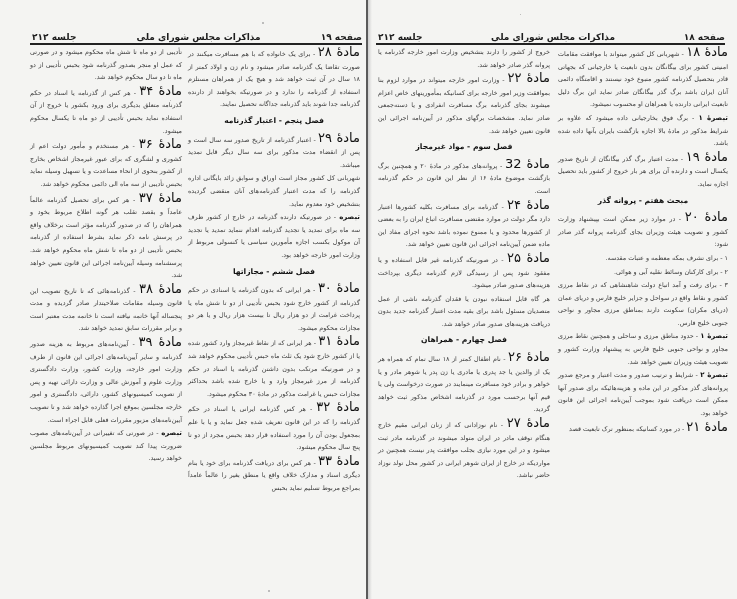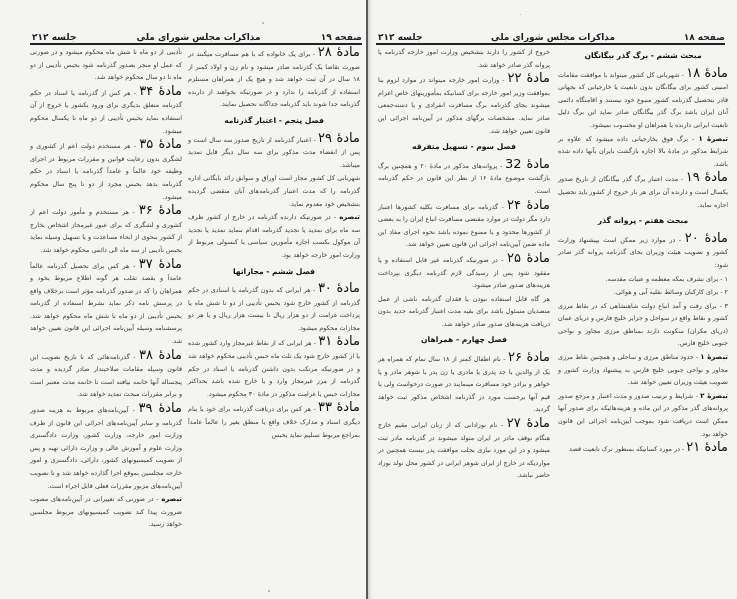--- a/index.html
+++ b/index.html
@@ -69,62 +69,61 @@
     <div class="header-rule"></div>
     <div class="col c1">
         <div class="p"><span class="art">مادهٔ ۲۸</span> <span>- برای یک خانواده که با هم مسافرت میکنند در صورت تقاضا یک گذرنامه صادر میشود و نام زن و اولاد کمتر از ۱۸ سال در آن ثبت خواهد شد و هیچ یک از همراهان مستلزم استفاده از گذرنامه را ندارد و در صورتیکه بخواهند از دارنده گذرنامه جدا شوند باید گذرنامه جداگانه تحصیل نمایند.</span></div>
         <div class="sec">فصل پنجم - اعتبار گذرنامه</div>
         <div class="p"><span class="art">مادهٔ ۲۹</span> <span>- اعتبار گذرنامه از تاریخ صدور سه سال است و پس از انقضاء مدت مذکور برای سه سال دیگر قابل تمدید میباشد.</span></div>
         <div class="p"><span>شهربانی کل کشور مجاز است اوراق و سوابق زائد بایگانی اداره گذرنامه را که مدت اعتبار گذرنامه‌های آنان منقضی گردیده بتشخیص خود معدوم نماید.</span></div>
         <div class="p"><span class="note">تبصره</span> <span>- در صورتیکه دارنده گذرنامه در خارج از کشور ظرف سه ماه برای تمدید یا تجدید گذرنامه اقدام ننماید تمدید یا تجدید آن موکول بکسب اجازه مأمورین سیاسی یا کنسولی مربوط از وزارت امور خارجه خواهد بود.</span></div>
         <div class="sec">فصل ششم - مجازاتها</div>
         <div class="p"><span class="art">مادهٔ ۳۰</span> <span>- هر ایرانی که بدون گذرنامه یا اسنادی در حکم گذرنامه از کشور خارج شود بحبس تأدیبی از دو تا شش ماه یا پرداخت غرامت از دو هزار ریال تا بیست هزار ریال و یا هر دو مجازات محکوم میشود.</span></div>
         <div class="p"><span class="art">مادهٔ ۳۱</span> <span>- هر ایرانی که از نقاط غیرمجاز وارد کشور شده یا از کشور خارج شود یک ثلث ماه حبس تأدیبی محکوم خواهد شد و در صورتیکه مرتکب بدون داشتن گذرنامه یا اسناد در حکم گذرنامه از مرز غیرمجاز وارد و یا خارج شده باشد بحداکثر مجازات حبس یا غرامت مذکور در مادهٔ ۳۰ محکوم میشود.</span></div>
+        <div class="p"><span class="art">مادهٔ ۳۲</span> <span>- هر کس گذرنامه ایرانی یا اسناد در حکم گذرنامه را که در این قانون تعریف شده جعل نماید و یا با علم بمجعول بودن آن را مورد استفاده قرار دهد بحبس مجرد از دو تا پنج سال محکوم میشود.</span></div>
         <div class="p"><span class="art">مادهٔ ۳۳</span> <span>- هر کس برای دریافت گذرنامه برای خود یا بنام دیگری اسناد و مدارک خلاف واقع یا منطق بغیر را عالماً عامداً بمراجع مربوط تسلیم نماید بحبس</span></div>
       </div>
     <div class="col c2">
         <div class="p"><span>تأدیبی از دو ماه تا شش ماه محکوم میشود و در صورتی که عمل او منجر بصدور گذرنامه شود بحبس تأدیبی از دو ماه تا دو سال محکوم خواهد شد.</span></div>
         <div class="p"><span class="art">مادهٔ ۳۴</span> <span>- هر کس از گذرنامه یا اسناد در حکم گذرنامه متعلق بدیگری برای ورود بکشور یا خروج از آن استفاده نماید بحبس تأدیبی از دو ماه تا یکسال محکوم میشود.</span></div>
-        <div class="p"><span class="art">مادهٔ ۳۵</span> <span>- هر مستخدم دولت اعم از کشوری و لشگری بدون رعایت قوانین و مقررات مربوط در اجرای وظیفه خود عالماً و عامداً گذرنامه یا اسناد در حکم گذرنامه بدهد بحبس مجرد از دو تا پنج سال محکوم میشود.</span></div>
         <div class="p"><span class="art">مادهٔ ۳۶</span> <span>- هر مستخدم و مأمور دولت اعم از کشوری و لشگری که برای عبور غیرمجاز اشخاص بخارج از کشور بنحوی از انحاء مساعدت و یا تسهیل وسیله نماید بحبس تأدیبی از سه ماه الی دائمی محکوم خواهد شد.</span></div>
         <div class="p"><span class="art">مادهٔ ۳۷</span> <span>- هر کس برای تحصیل گذرنامه عالماً عامداً و بقصد تقلب هر گونه اطلاع مربوط بخود و همراهان را که در صدور گذرنامه مؤثر است برخلاف واقع در پرسش نامه ذکر نماید بشرط استفاده از گذرنامه بحبس تأدیبی از دو ماه تا شش ماه محکوم خواهد شد. پرسشنامه وسیله آیین‌نامه اجرائی این قانون تعیین خواهد شد.</span></div>
-        <div class="p"><span class="art">مادهٔ ۳۸</span> <span>- گذرنامه‌هائی که تا تاریخ تصویب این قانون وسیله مقامات صلاحیتدار صادر گردیده و مدت پنجساله آنها خاتمه نیافته است تا خاتمه مدت معتبر است و برابر مقررات مبحث تمدید خواهد شد.</span></div>
+        <div class="p"><span class="art">مادهٔ ۳۸</span> <span>- گذرنامه‌هائی که تا تاریخ تصویب این قانون وسیله مقامات صلاحیتدار صادر گردیده و مدت پنجساله آنها خاتمه نیافته است تا خاتمه مدت معتبر است و برابر مقررات سابق تمدید خواهد شد.</span></div>
         <div class="p"><span class="art">مادهٔ ۳۹</span> <span>- آیین‌نامه‌های مربوط به هزینه صدور گذرنامه و سایر آیین‌نامه‌های اجرائی این قانون از طرف وزارت امور خارجه، وزارت کشور، وزارت دادگستری وزارت علوم و آموزش عالی و وزارت دارائی تهیه و پس از تصویب کمیسیونهای کشور، دارائی، دادگستری و امور خارجه مجلسین بموقع اجرا گذارده خواهد شد و تا تصویب آیین‌نامه‌های مزبور مقررات فعلی قابل اجراء است.</span></div>
         <div class="p"><span class="note">تبصره</span> <span>- در صورتی که تغییراتی در آیین‌نامه‌های مصوب ضرورت پیدا کند تصویب کمیسیونهای مربوط مجلسین خواهد رسید.</span></div>
       </div>
   </div>
 
   <div class="spine"></div>
   <div class="spine-shadow"></div>
 
   <div class="page right">
     <div class="header">
       <span>صفحه ۱۸</span>
       <span>مذاکرات مجلس شورای ملی</span>
       <span>جلسه ۲۱۲</span>
     </div>
     <div class="header-rule"></div>
     <div class="col c1">
-        <div class="sec">مبحث ششم - برگ گذر بیگانگان</div>
         <div class="p"><span class="art">مادهٔ ۱۸</span> <span>- شهربانی کل کشور میتواند با موافقت مقامات امنیتی کشور برای بیگانگان بدون تابعیت یا خارجیانی که بجهاتی قادر بتحصیل گذرنامه کشور متبوع خود نیستند و اقامتگاه دائمی آنان ایران باشد برگ گذر بیگانگان صادر نماید این برگ دلیل تابعیت ایرانی دارنده یا همراهان او محسوب نمیشود.</span></div>
         <div class="p"><span class="note">تبصرهٔ ۱</span> <span>- برگ فوق بخارجیانی داده میشود که علاوه بر شرایط مذکور در مادهٔ بالا اجازه بازگشت بایران بآنها داده شده باشد.</span></div>
         <div class="p"><span class="art">مادهٔ ۱۹</span> <span>- مدت اعتبار برگ گذر بیگانگان از تاریخ صدور یکسال است و دارنده آن برای هر بار خروج از کشور باید تحصیل اجازه نماید.</span></div>
         <div class="sec">مبحث هفتم - پروانه گذر</div>
         <div class="p"><span class="art">مادهٔ ۲۰</span> <span>- در موارد زیر ممکن است بپیشنهاد وزارت کشور و تصویب هیئت وزیران بجای گذرنامه پروانه گذر صادر شود:</span></div>
         <div class="p"><span>۱ - برای تشرف بمکه معظمه و عتبات مقدسه.</span></div>
         <div class="p"><span>۲ - برای کارکنان وسائط نقلیه آبی و هوائی.</span></div>
         <div class="p"><span>۳ - برای رفت و آمد اتباع دولت شاهنشاهی که در نقاط مرزی کشور و نقاط واقع در سواحل و جزایر خلیج فارس و دریای عمان (دریای مکران) سکونت دارند بمناطق مرزی مجاور و نواحی جنوبی خلیج فارس.</span></div>
         <div class="p"><span class="note">تبصرهٔ ۱</span> <span>- حدود مناطق مرزی و ساحلی و همچنین نقاط مرزی مجاور و نواحی جنوبی خلیج فارس به پیشنهاد وزارت کشور و تصویب هیئت وزیران تعیین خواهد شد.</span></div>
         <div class="p"><span class="note">تبصرهٔ ۲</span> <span>- شرایط و ترتیب صدور و مدت اعتبار و مرجع صدور پروانه‌های گذر مذکور در این ماده و هزینه‌هائیکه برای صدور آنها ممکن است دریافت شود بموجب آیین‌نامه اجرائی این قانون خواهد بود.</span></div>
         <div class="p"><span class="art">مادهٔ ۲۱</span> <span>- در مورد کسانیکه بمنظور ترک تابعیت قصد</span></div>
       </div>
     <div class="col c2">
         <div class="p"><span>خروج از کشور را دارند بتشخیص وزارت امور خارجه گذرنامه یا پروانه گذر صادر خواهد شد.</span></div>
         <div class="p"><span class="art">مادهٔ ۲۲</span> <span>- وزارت امور خارجه میتواند در موارد لزوم بنا بموافقت وزیر امور خارجه برای کسانیکه بمأموریتهای خاص اعزام میشوند بجای گذرنامه برگ مسافرت انفرادی و یا دسته‌جمعی صادر نماید. مشخصات برگهای مذکور در آیین‌نامه اجرائی این قانون تعیین خواهد شد.</span></div>
-        <div class="sec">فصل سوم - تسهیل متفرقه</div>
+        <div class="sec">فصل سوم - مواد غیرمجاز</div>
         <div class="p"><span class="art">مادهٔ 32</span> <span>- پروانه‌های مذکور در مادهٔ ۲۰ و همچنین برگ بازگشت موضوع مادهٔ ۱۶ از نظر این قانون در حکم گذرنامه است.</span></div>
         <div class="p"><span class="art">مادهٔ ۲۴</span> <span>- گذرنامه برای مسافرت بکلیه کشورها اعتبار دارد مگر دولت در موارد مقتضی مسافرت اتباع ایران را به بعضی از کشورها محدود و یا ممنوع نموده باشد نحوه اجرای مفاد این ماده ضمن آیین‌نامه اجرائی این قانون تعیین خواهد شد.</span></div>
         <div class="p"><span class="art">مادهٔ ۲۵</span> <span>- در صورتیکه گذرنامه غیر قابل استفاده و یا مفقود شود پس از رسیدگی لازم گذرنامه دیگری بپرداخت هزینه‌های صدور صادر میشود.</span></div>
         <div class="p"><span>هر گاه قابل استفاده نبودن یا فقدان گذرنامه ناشی از عمل متصدیان مسئول باشد برای بقیه مدت اعتبار گذرنامه جدید بدون دریافت هزینه‌های صدور صادر خواهد شد.</span></div>
         <div class="sec">فصل چهارم - همراهان</div>
         <div class="p"><span class="art">مادهٔ ۲۶</span> <span>- نام اطفال کمتر از ۱۸ سال تمام که همراه هر یک از والدین یا جد پدری یا مادری یا زن پدر یا شوهر مادر و یا خواهر و برادر خود مسافرت مینمایند در صورت درخواست ولی یا قیم آنها برحسب مورد در گذرنامه اشخاص مذکور ثبت خواهد گردید.</span></div>
         <div class="p"><span class="art">مادهٔ ۲۷</span> <span>- نام نوزادانی که از زنان ایرانی مقیم خارج هنگام توقف مادر در ایران متولد میشوند در گذرنامه مادر ثبت میشود و در این مورد نیازی بجلب موافقت پدر نیست همچنین در مواردیکه در خارج از ایران شوهر ایرانی در کشور محل تولد نوزاد حاضر نباشد.</span></div>
       </div>
   </div>
 

